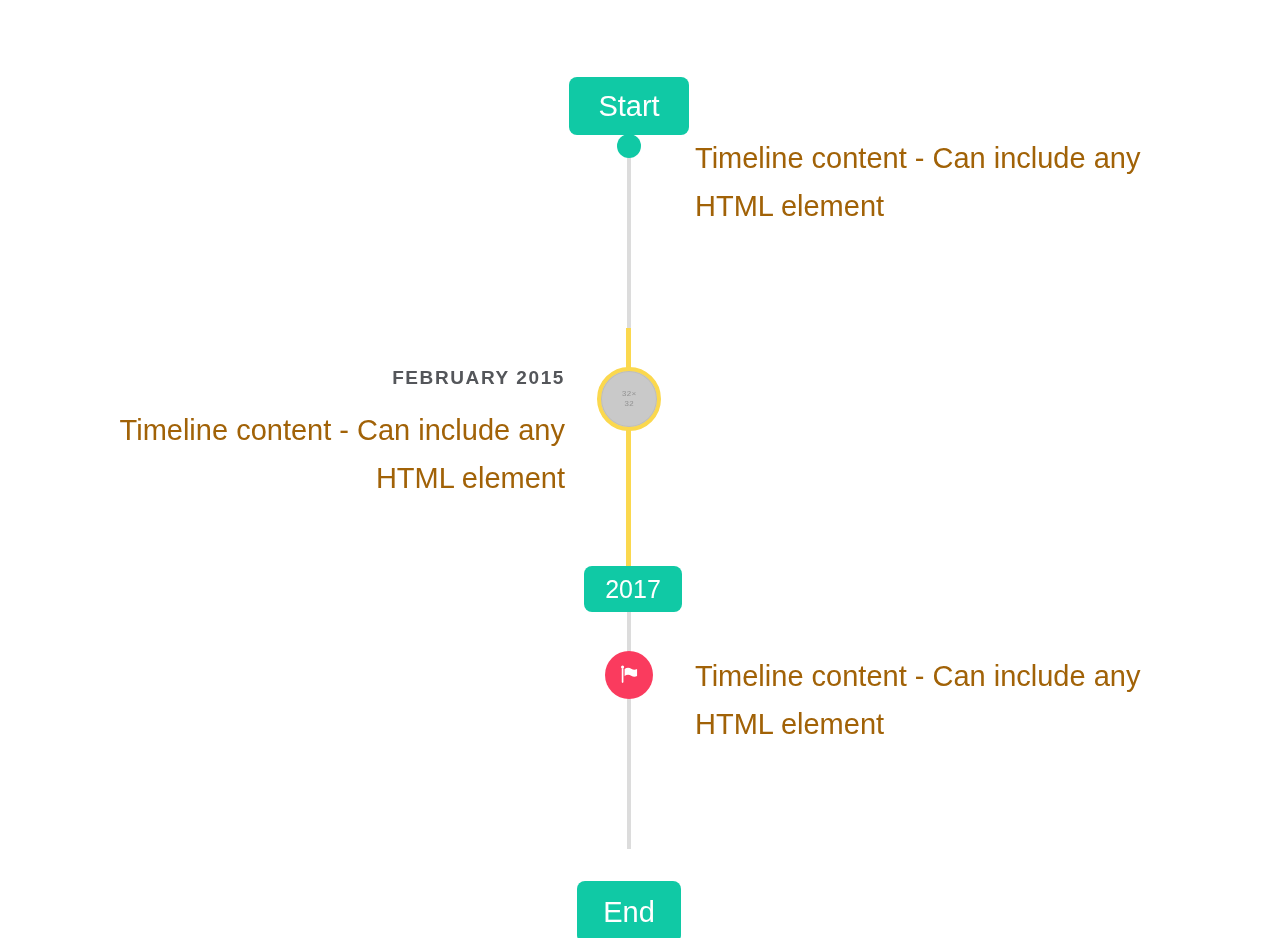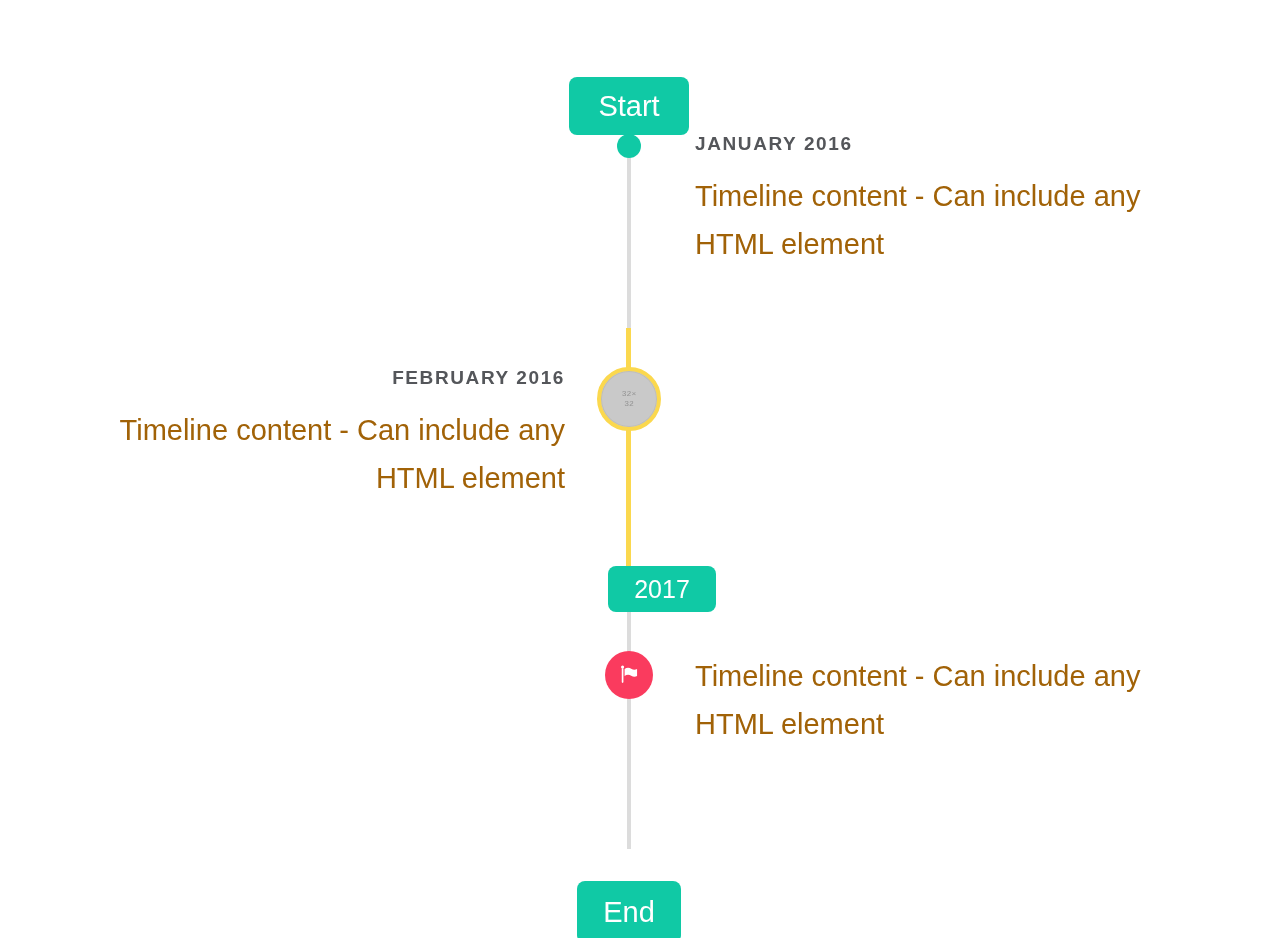--- a/index.html
+++ b/index.html
@@ -33,21 +33,21 @@
     position: absolute;
     background: #10c9a5;
     color: #ffffff;
     display: flex;
     align-items: center;
     justify-content: center;
     border-radius: 8px;
     line-height: 1;
   }
   .badge-start { left: 569px; top: 33px;  width: 120px; height: 58px; font-size: 29px; margin-top: 44px; }
-  .badge-year  { left: 608px; top: 566px; width: 108px;  height: 46px; font-size: 25px; }
+  .badge-year  { left: 584px; top: 566px; width: 98px;  height: 46px; font-size: 25px; }
   .badge-end   { left: 577px; top: 849px; width: 104px; height: 62px; font-size: 29px; margin-top: 32px; }
 
   
   .marker-dot {
     position: absolute;
     left: 617px; top: 134px;
     width: 24px; height: 24px;
     border-radius: 50%;
     background: #10c9a5;
   }
@@ -113,33 +113,32 @@
 <div class="timeline">
 
   <div class="tl-line"></div>
   <div class="tl-line-highlight"></div>
 
   <div class="badge badge-start">Start</div>
 
   <div class="marker-dot"></div>
 
   <div class="item item-right item-jan">
-    <div class="item-heading">JANUARY 2016</div>
     <div class="item-content">
       <div>Timeline content - Can include any</div>
       <div>HTML element</div>
     </div>
   </div>
 
   <div class="marker-image">
     <span class="ph-label">32×32</span>
   </div>
 
   <div class="item item-left item-feb">
-    <div class="item-heading">FEBRUARY 2016</div>
+    <div class="item-heading">FEBRUARY 2015</div>
     <div class="item-content">
       <div>Timeline content - Can include any</div>
       <div>HTML element</div>
     </div>
   </div>
 
   <div class="badge badge-year">2017</div>
 
   <div class="marker-flag">
     <span style="display:flex;">

